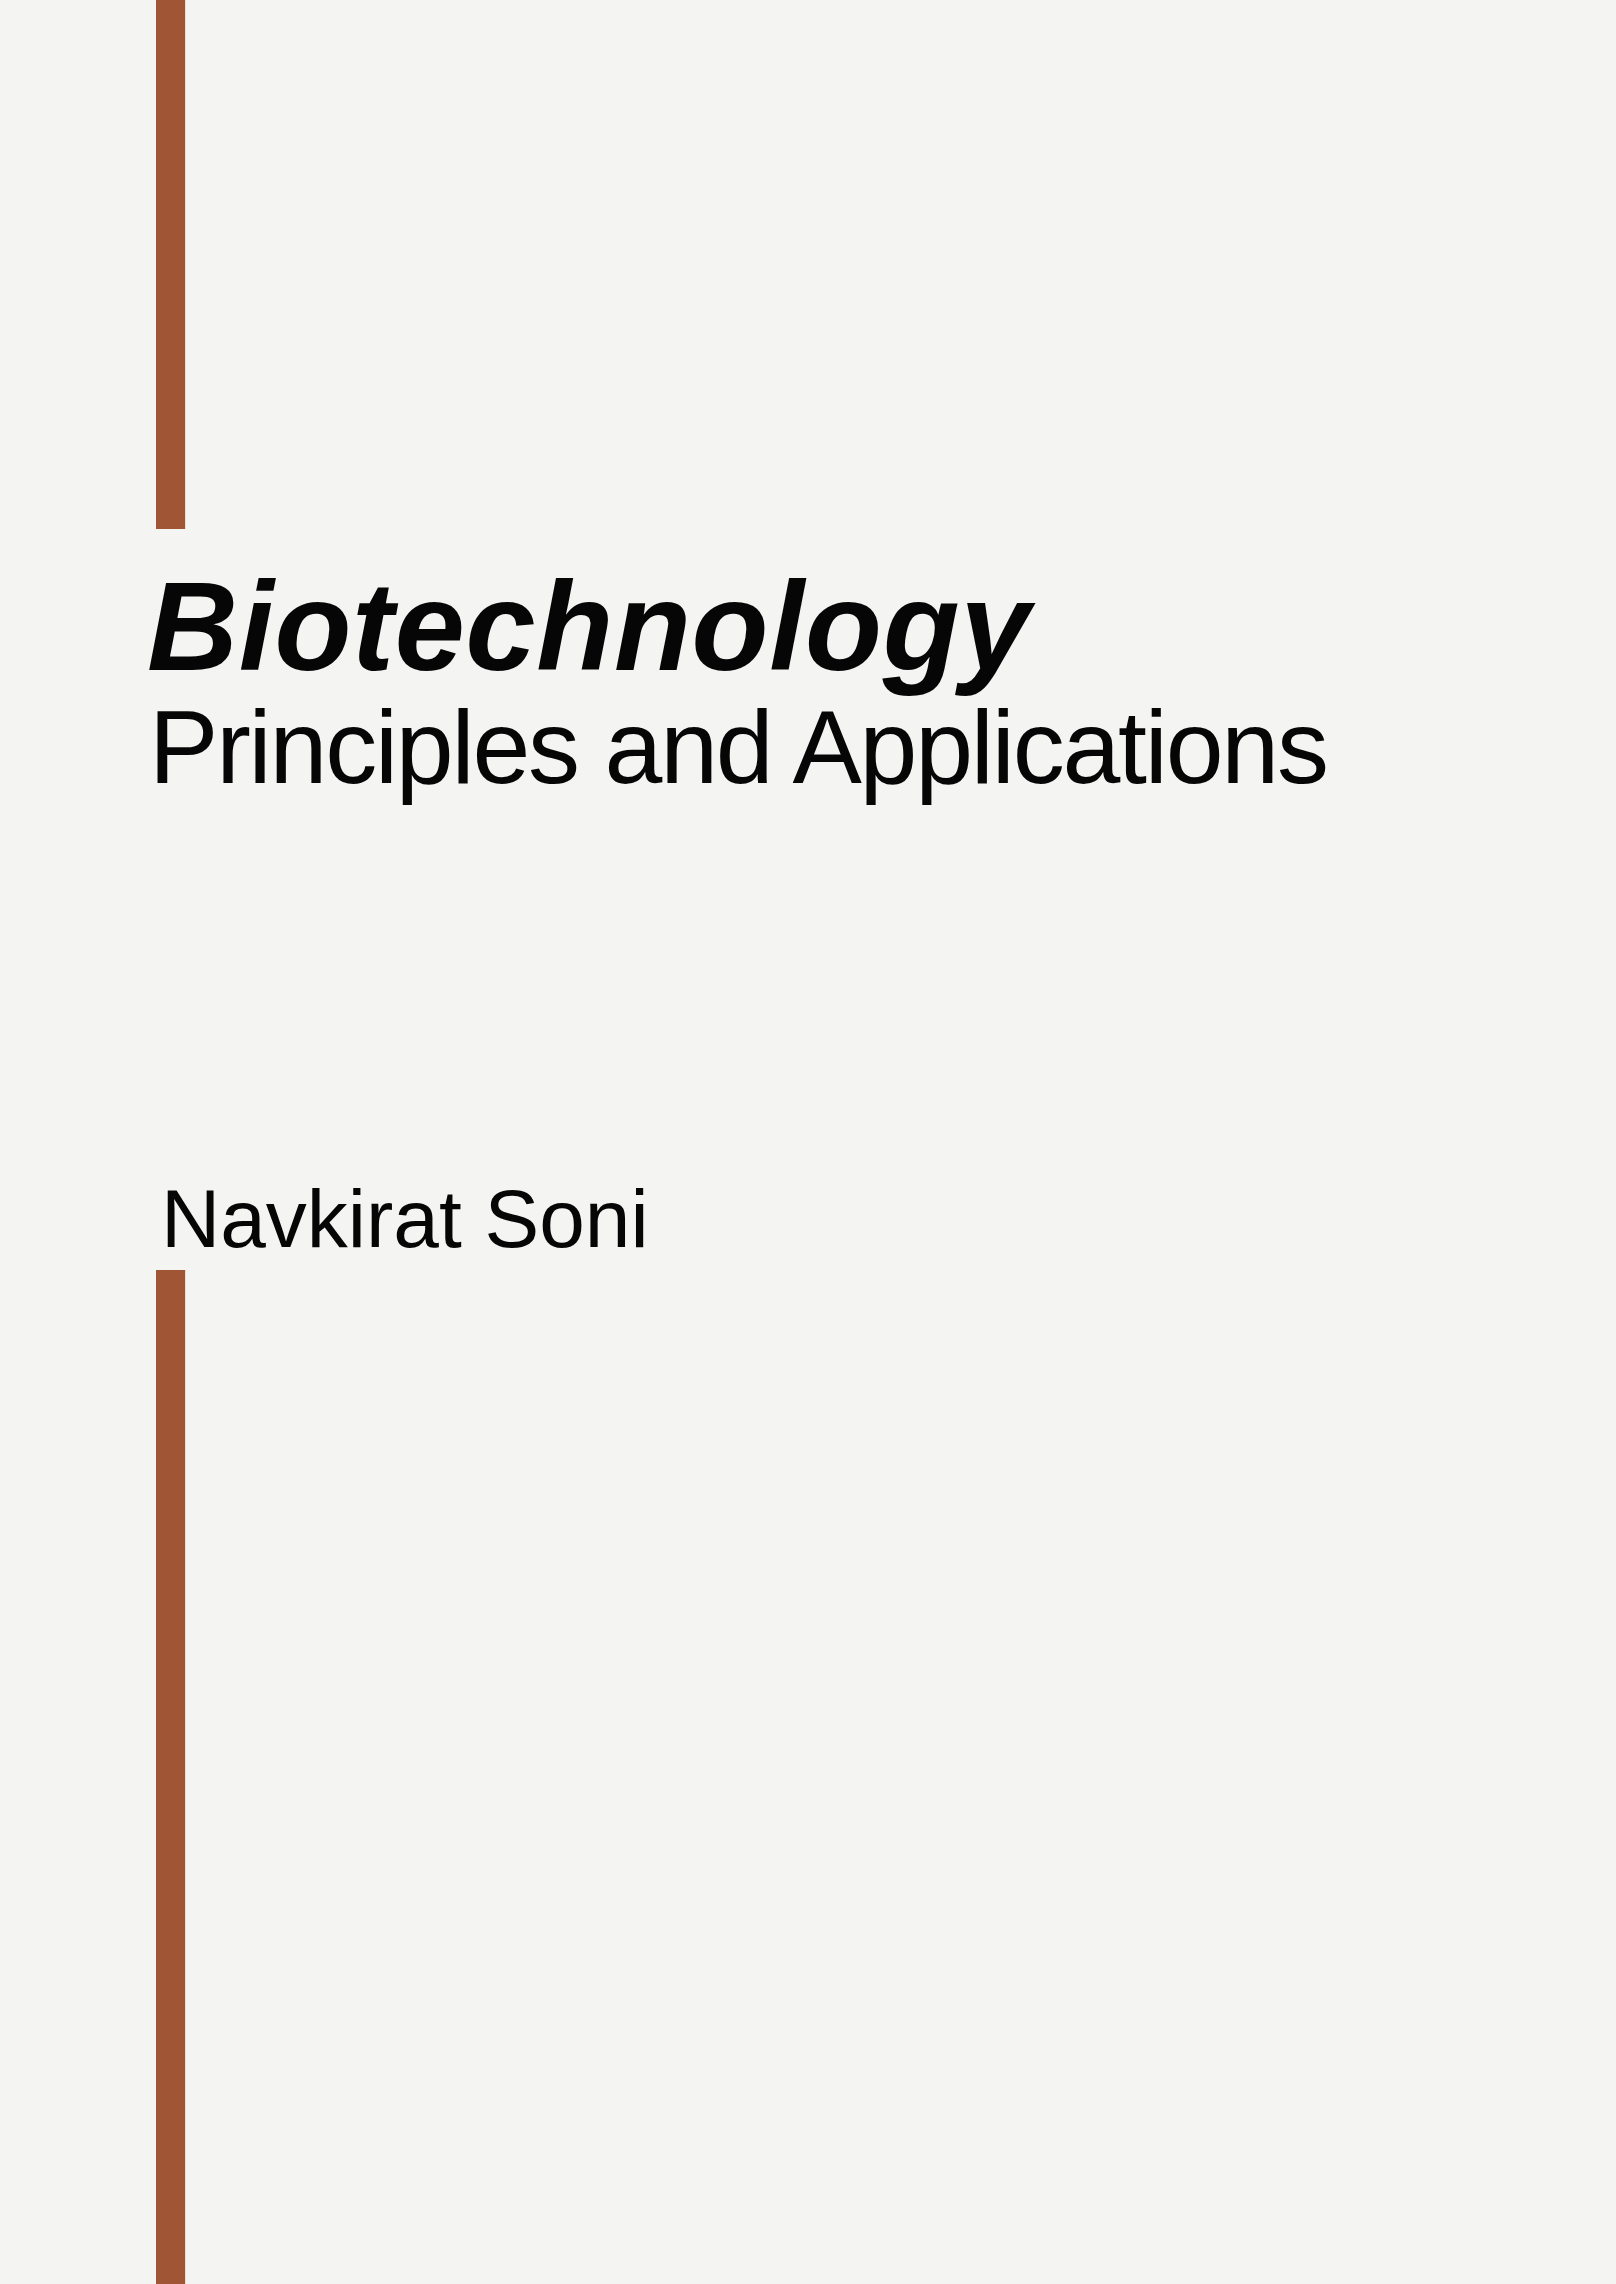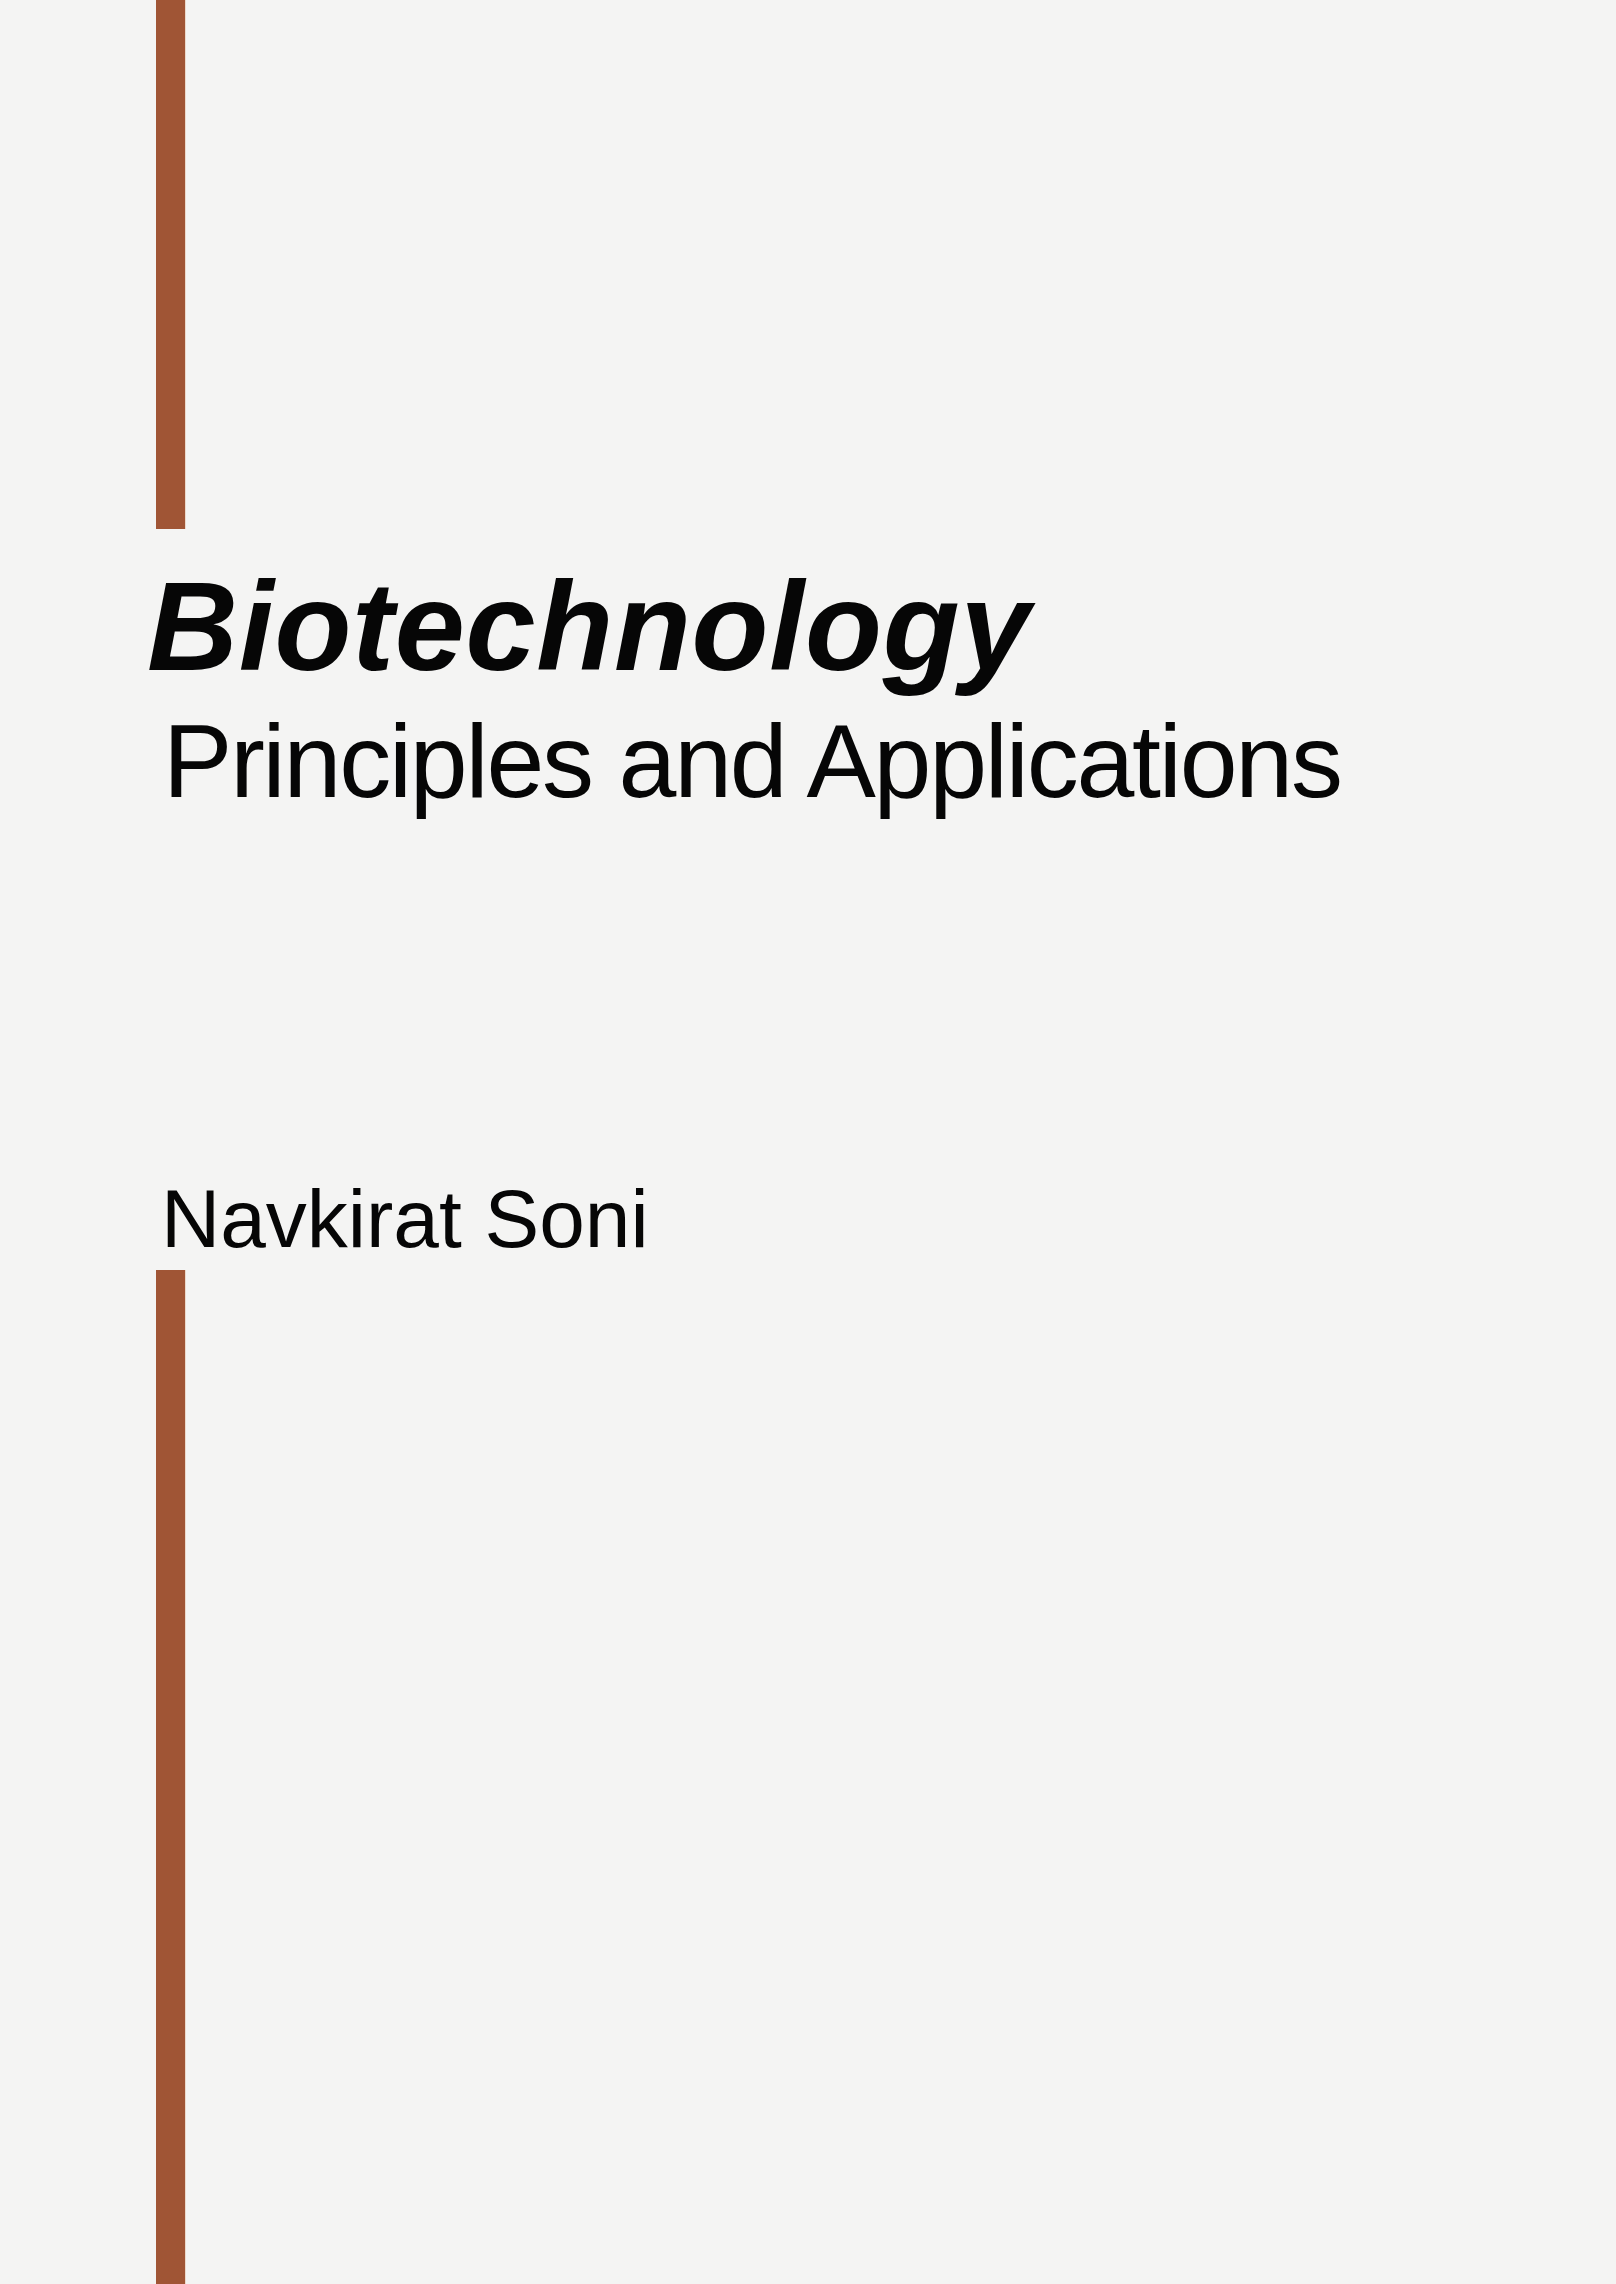--- a/index.html
+++ b/index.html
@@ -40,21 +40,21 @@
     font-size: 126px;
     line-height: 1;
     font-weight: 700;
     letter-spacing: 0.7px;
     white-space: nowrap;
   }
   .subtitle {
     position: absolute;
     left: 149px;
     top: 695px;
-    margin: 14px;
+    margin: 0;
     font-size: 104px;
     line-height: 1;
     font-weight: 400;
     letter-spacing: -2.2px;
     white-space: nowrap;
   }
   .author {
     position: absolute;
     left: 149px;
     top: 1166px;

